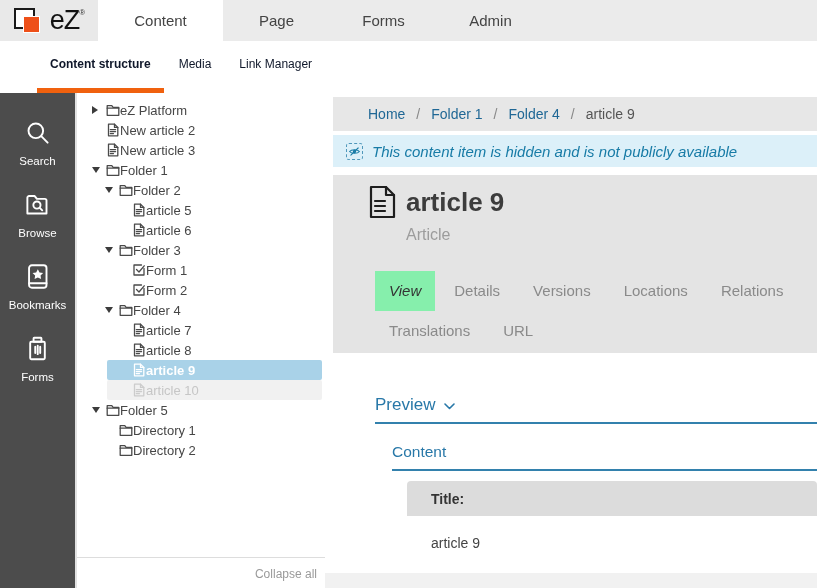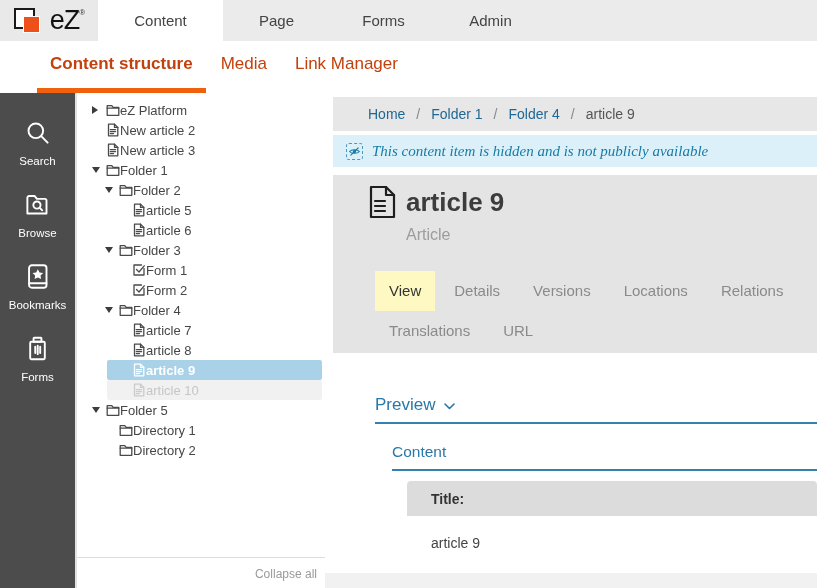--- a/index.html
+++ b/index.html
@@ -14,21 +14,21 @@
   .logo-mark { position:relative; width:34px; height:30px; }
   .logo-sq-black { position:absolute; left:0; top:2px; width:21px; height:21px; background:#fff; border:2.5px solid #1a1a1a; }
   .logo-sq-orange { position:absolute; left:9px; top:10px; width:17px; height:17px; background:#ee5019; border:1.5px solid #fff; }
   .logo-text { font-size:27px; color:#111; font-weight:500; letter-spacing:-1px; margin-left:2px; line-height:1; }
   .logo-reg { font-size:8px; vertical-align:14px; color:#333; }
   .top-tabs { display:flex; height:41px; }
   .top-tab { width:107px; text-align:center; line-height:41px; font-size:15px; color:#444; cursor:pointer; }
   .top-tab.active { width:125px; background:#fff; }
   
   .subnav { position:absolute; left:0; top:41px; width:817px; height:52px; background:#fff; padding-left:37px; white-space:nowrap; }
-  .subnav-item { display:inline-block; padding:0 13px; margin-right:2px; line-height:46px; height:52px; font-size:17px; color:#c2410c; border-bottom:5px solid transparent; cursor:pointer; }
+  .subnav-item { display:inline-block; padding:0 13px; margin-right:2px; line-height:46px; height:52px; font-size:12px; color:#0f172a; border-bottom:5px solid transparent; cursor:pointer; }
   .subnav-item.active { font-weight:bold; border-bottom-color:#f0610e; }
   
   .sidebar { position:absolute; left:0; top:93px; width:75px; height:495px; background:#4c4c4c; padding-top:14px; }
   .side-item { height:72px; display:flex; flex-direction:column; align-items:center; justify-content:center; color:#fff; cursor:pointer; }
   .side-item svg { width:27px; height:27px; stroke:#fff; fill:none; stroke-width:1.7; stroke-linecap:round; stroke-linejoin:round; }
   .side-item .lbl { font-size:11.5px; margin-top:5px; }
   .side-item.active { background:#fff; color:#3f3f3f; }
   .side-item.active svg { stroke:#3f3f3f; }
   .side-item .star { fill:#fff; stroke:none; }
   
@@ -51,32 +51,32 @@
   .tree-row.hidden-item .tree-ico svg { stroke:#cccccc; }
   .tree-label { white-space:nowrap; }
   .tree-footer { position:absolute; left:0; right:0; bottom:6px; border-top:1px solid #ddd; padding:6px 8px 0 0; text-align:right; }
   .collapse-all { font-size:12px; color:#9a9a9a; cursor:pointer; background:none; border:none; font-family:inherit;text-align:center; }
   
   .main { position:absolute; left:325px; top:93px; width:492px; height:495px; background:#fff; }
   .breadcrumb-bar { margin:4px 0 0 8px; height:34px; background:#e7e7e7; display:flex; align-items:center; padding-left:35px; font-size:14px; }
   .crumb { color:#1f6795; cursor:pointer; text-decoration:none; }
   .crumb.current { color:#555; cursor:default; }
   .crumb-sep { color:#888; margin:0 11px; }
-  .notice { margin:4px 0 0 8px; height:32px; background:#dcf0f9; display:flex; align-items:center; padding-left:13px;font-family:Liberation Serif, serif; }
+  .notice { margin:4px 0 0 8px; height:32px; background:#dcf0f9; display:flex; align-items:center; padding-left:13px; }
   .notice-ico { width:17px; height:17px; border:1px dashed #4f97ba; border-radius:3px; display:flex; align-items:center; justify-content:center; flex:none; }
   .notice-ico svg { width:13px; height:13px; stroke:#177ba6; fill:none; stroke-width:1.3; stroke-linecap:round; }
   .notice-text { font-size:15px; font-style:italic; color:#177ba6; margin-left:9px; }
   .header-block { margin:8px 0 0 8px; height:178px; background:#e4e4e4; padding:10px 0 0 35px; }
   .title-row { display:flex; align-items:flex-start; }
   .doc-large svg { width:29px; height:34px; stroke:#1e1e1e; fill:none; stroke-width:2.2; stroke-linejoin:round; stroke-linecap:round; }
   .page-title { font-size:26px; font-weight:bold; color:#3c3c3c; margin-left:9px; line-height:34px; }
   .page-subtitle { font-size:16px; color:#9c9c9c; margin:3px 0 0 38px; }
   .main-tabs { margin:27px 0 0 7px; display:flex; flex-wrap:wrap; width:450px; }
   .main-tab { padding:0 14px; height:40px; line-height:40px; font-size:15px; color:#8a8a8a; margin-right:5px; cursor:pointer; white-space:nowrap; }
-  .main-tab.active { background:#fef9c3; color:#333; }
+  .main-tab.active { background:#86efac; color:#333;font-style:italic; }
   .content-area { margin-left:8px; }
   .preview-head { margin:42px 0 0 42px; padding-bottom:7px; border-bottom:2px solid #3381ad; display:flex; align-items:center; }
   .preview-label { font-size:17px; color:#2878a8; cursor:pointer; }
   .chev svg { width:11px; height:7px; stroke:#2878a8; fill:none; stroke-width:1.6; stroke-linecap:round; stroke-linejoin:round; margin-left:9px; }
   .content-head { margin:19px 0 0 59px; padding-bottom:8px; border-bottom:2px solid #3381ad; }
   .content-label { font-size:15.5px; color:#2878a8; }
   .field-table { margin:10px 0 0 74px; border-radius:4px; overflow:hidden; }
   .field-name-row { height:35px; background:#dcdcdc; display:flex; align-items:center; padding-left:24px; font-size:14px; font-weight:bold; color:#333; }
   .field-value-row { height:54px; background:#fff; display:flex; align-items:center; padding-left:24px; font-size:14px; color:#444; }
   .bottom-strip { position:absolute; left:0; right:0; bottom:0; height:15px; background:#f1f1f1; }

